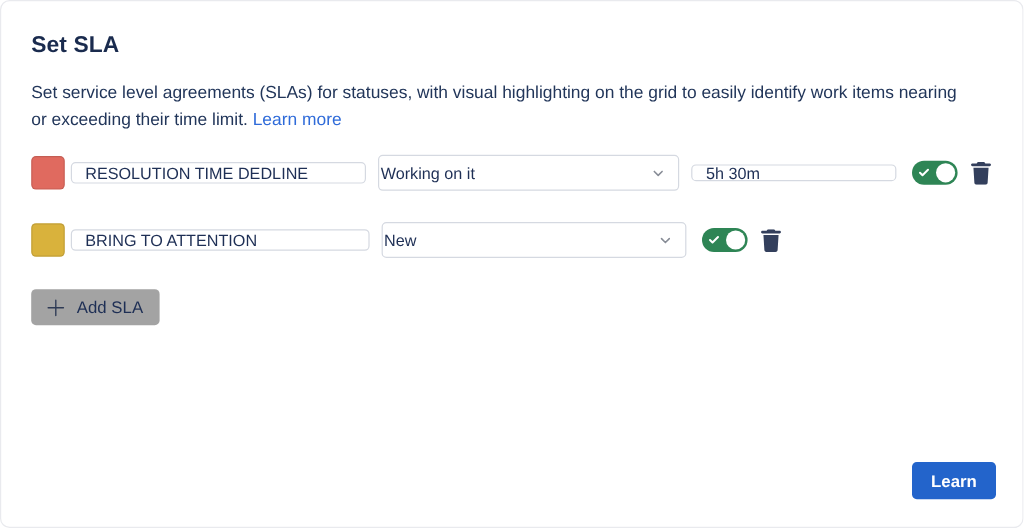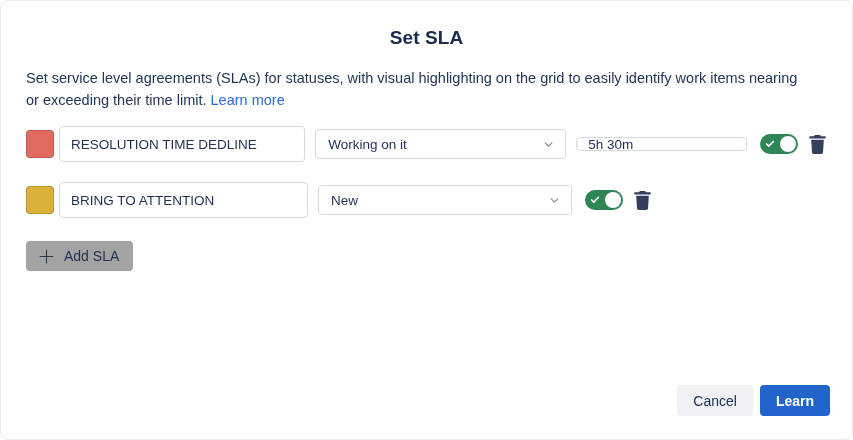--- a/index.html
+++ b/index.html
@@ -17,21 +17,20 @@
     border-radius: 8px;
     padding: 24px 25px;
     overflow: hidden;
   }
   .dialog-title {
     font-size: 19px;
     font-weight: 700;
     color: #1a2b4e;
     margin-top: 2px;
     letter-spacing: 0.1px;
-    text-align: center;
   }
   .dialog-description {
     margin-top: 18px;
     font-size: 14.5px;
     line-height: 22px;
     color: #22365a;
     max-width: 778px;
   }
   .learn-more-link {
     color: #2f6bd9;
@@ -47,36 +46,36 @@
   }
   .color-swatch {
     width: 28px; height: 28px;
     border-radius: 4px;
     box-shadow: inset 0 0 0 1px rgba(0,0,0,0.12);
     flex: 0 0 auto;
     cursor: pointer;
   }
   .sla-name-input {
     margin-left: 5px;
-    width: 249px; height: 36px;
+    width: 249px; height: 18px;
     border: 1px solid #d5d9e1;
     border-radius: 4px;
     padding: 0 11px;
     font-family: "Liberation Sans", sans-serif;
     font-size: 13.5px;
     color: #1e2f55;
     outline: none;
     background: #fff;
   }
   .status-select {
     margin-left: 10px;
     width: 254px; height: 30px;
     border: 1px solid #d5d9e1;
     border-radius: 4px;
-    padding: 0 10px 0 12px;
+    padding: 0 10px 0 1px;
     display: flex;
     align-items: center;
     justify-content: space-between;
     font-size: 13.5px;
     color: #1e2f55;
     background: #fff;
     cursor: pointer;
   }
   .chevron-icon { display: flex; align-items: center; color: #878c96; }
   .duration-input {
@@ -241,17 +240,16 @@
   <button class="add-sla-button">
     <span class="plus-icon">
       <svg width="17" height="17" viewBox="0 0 24 24" fill="none" stroke="currentColor" stroke-width="1.6" stroke-linecap="round">
           <path d="M12 3v18M3 12h18"></path>
         </svg>
     </span>
     <span>Add SLA</span>
   </button>
 
   <div class="footer">
-    <button class="cancel-button">Cancel</button>
     <button class="apply-button">Learn</button>
   </div>
 
 </div>
 
 </body></html>

